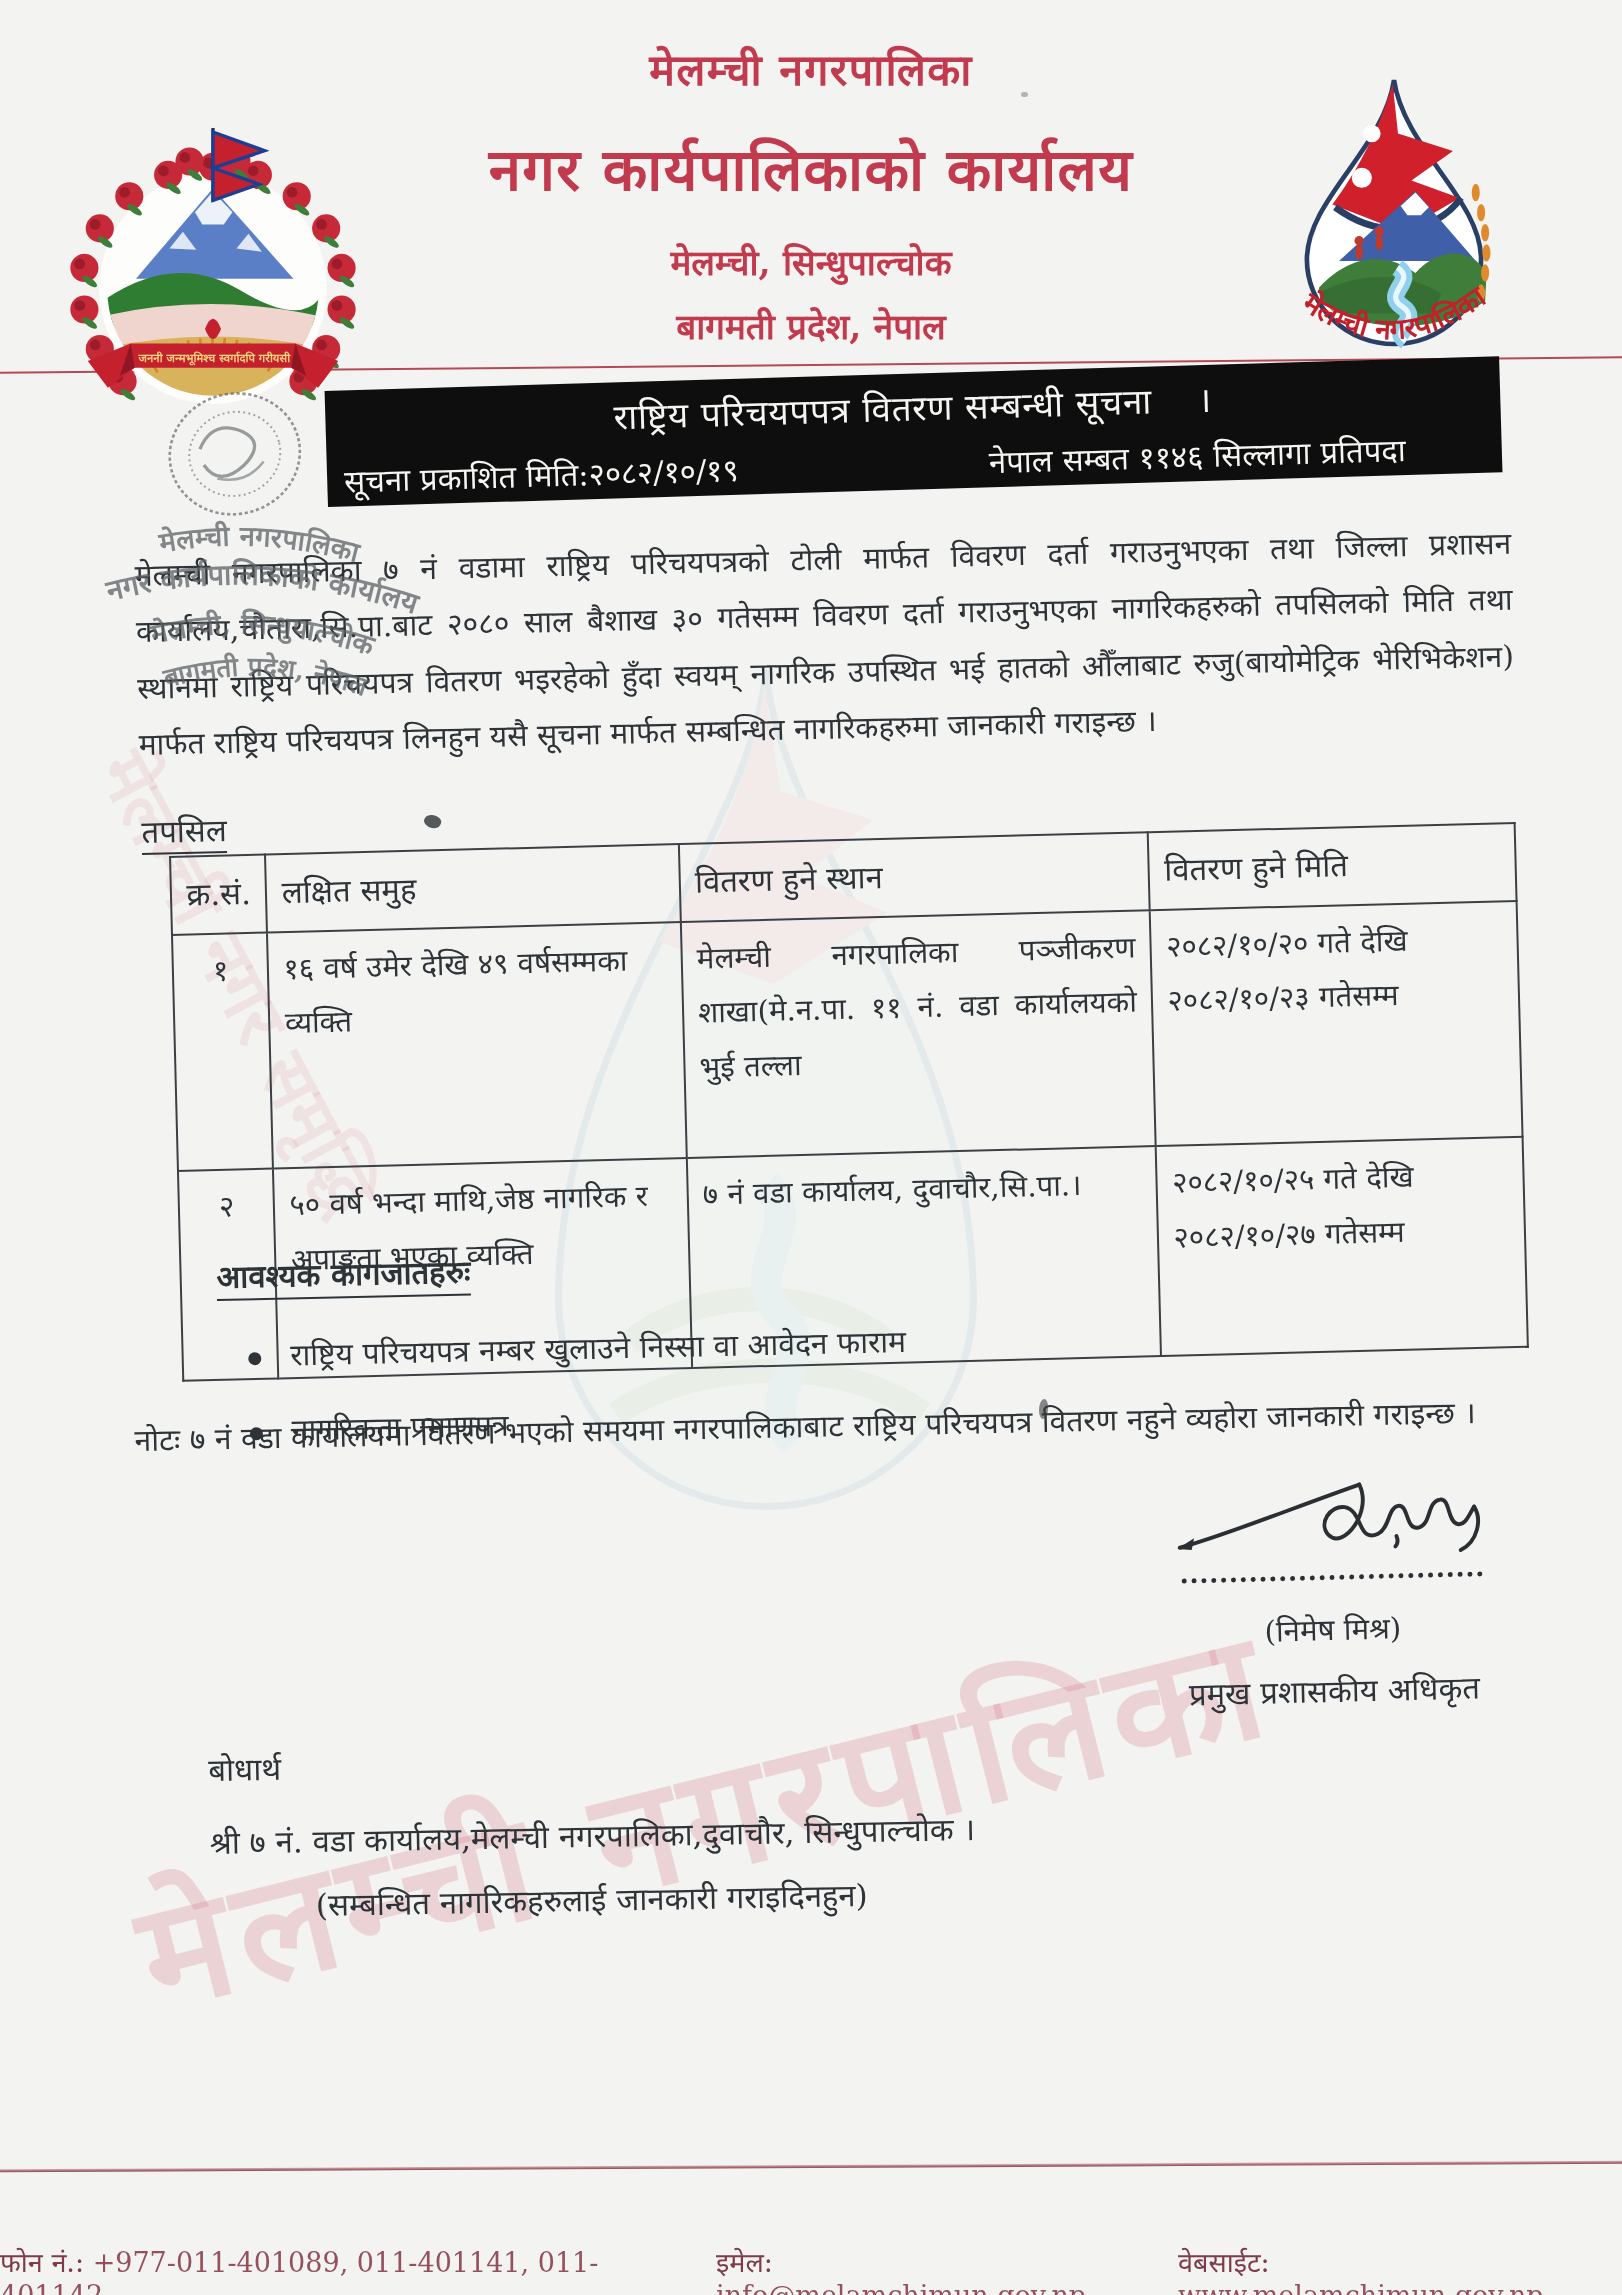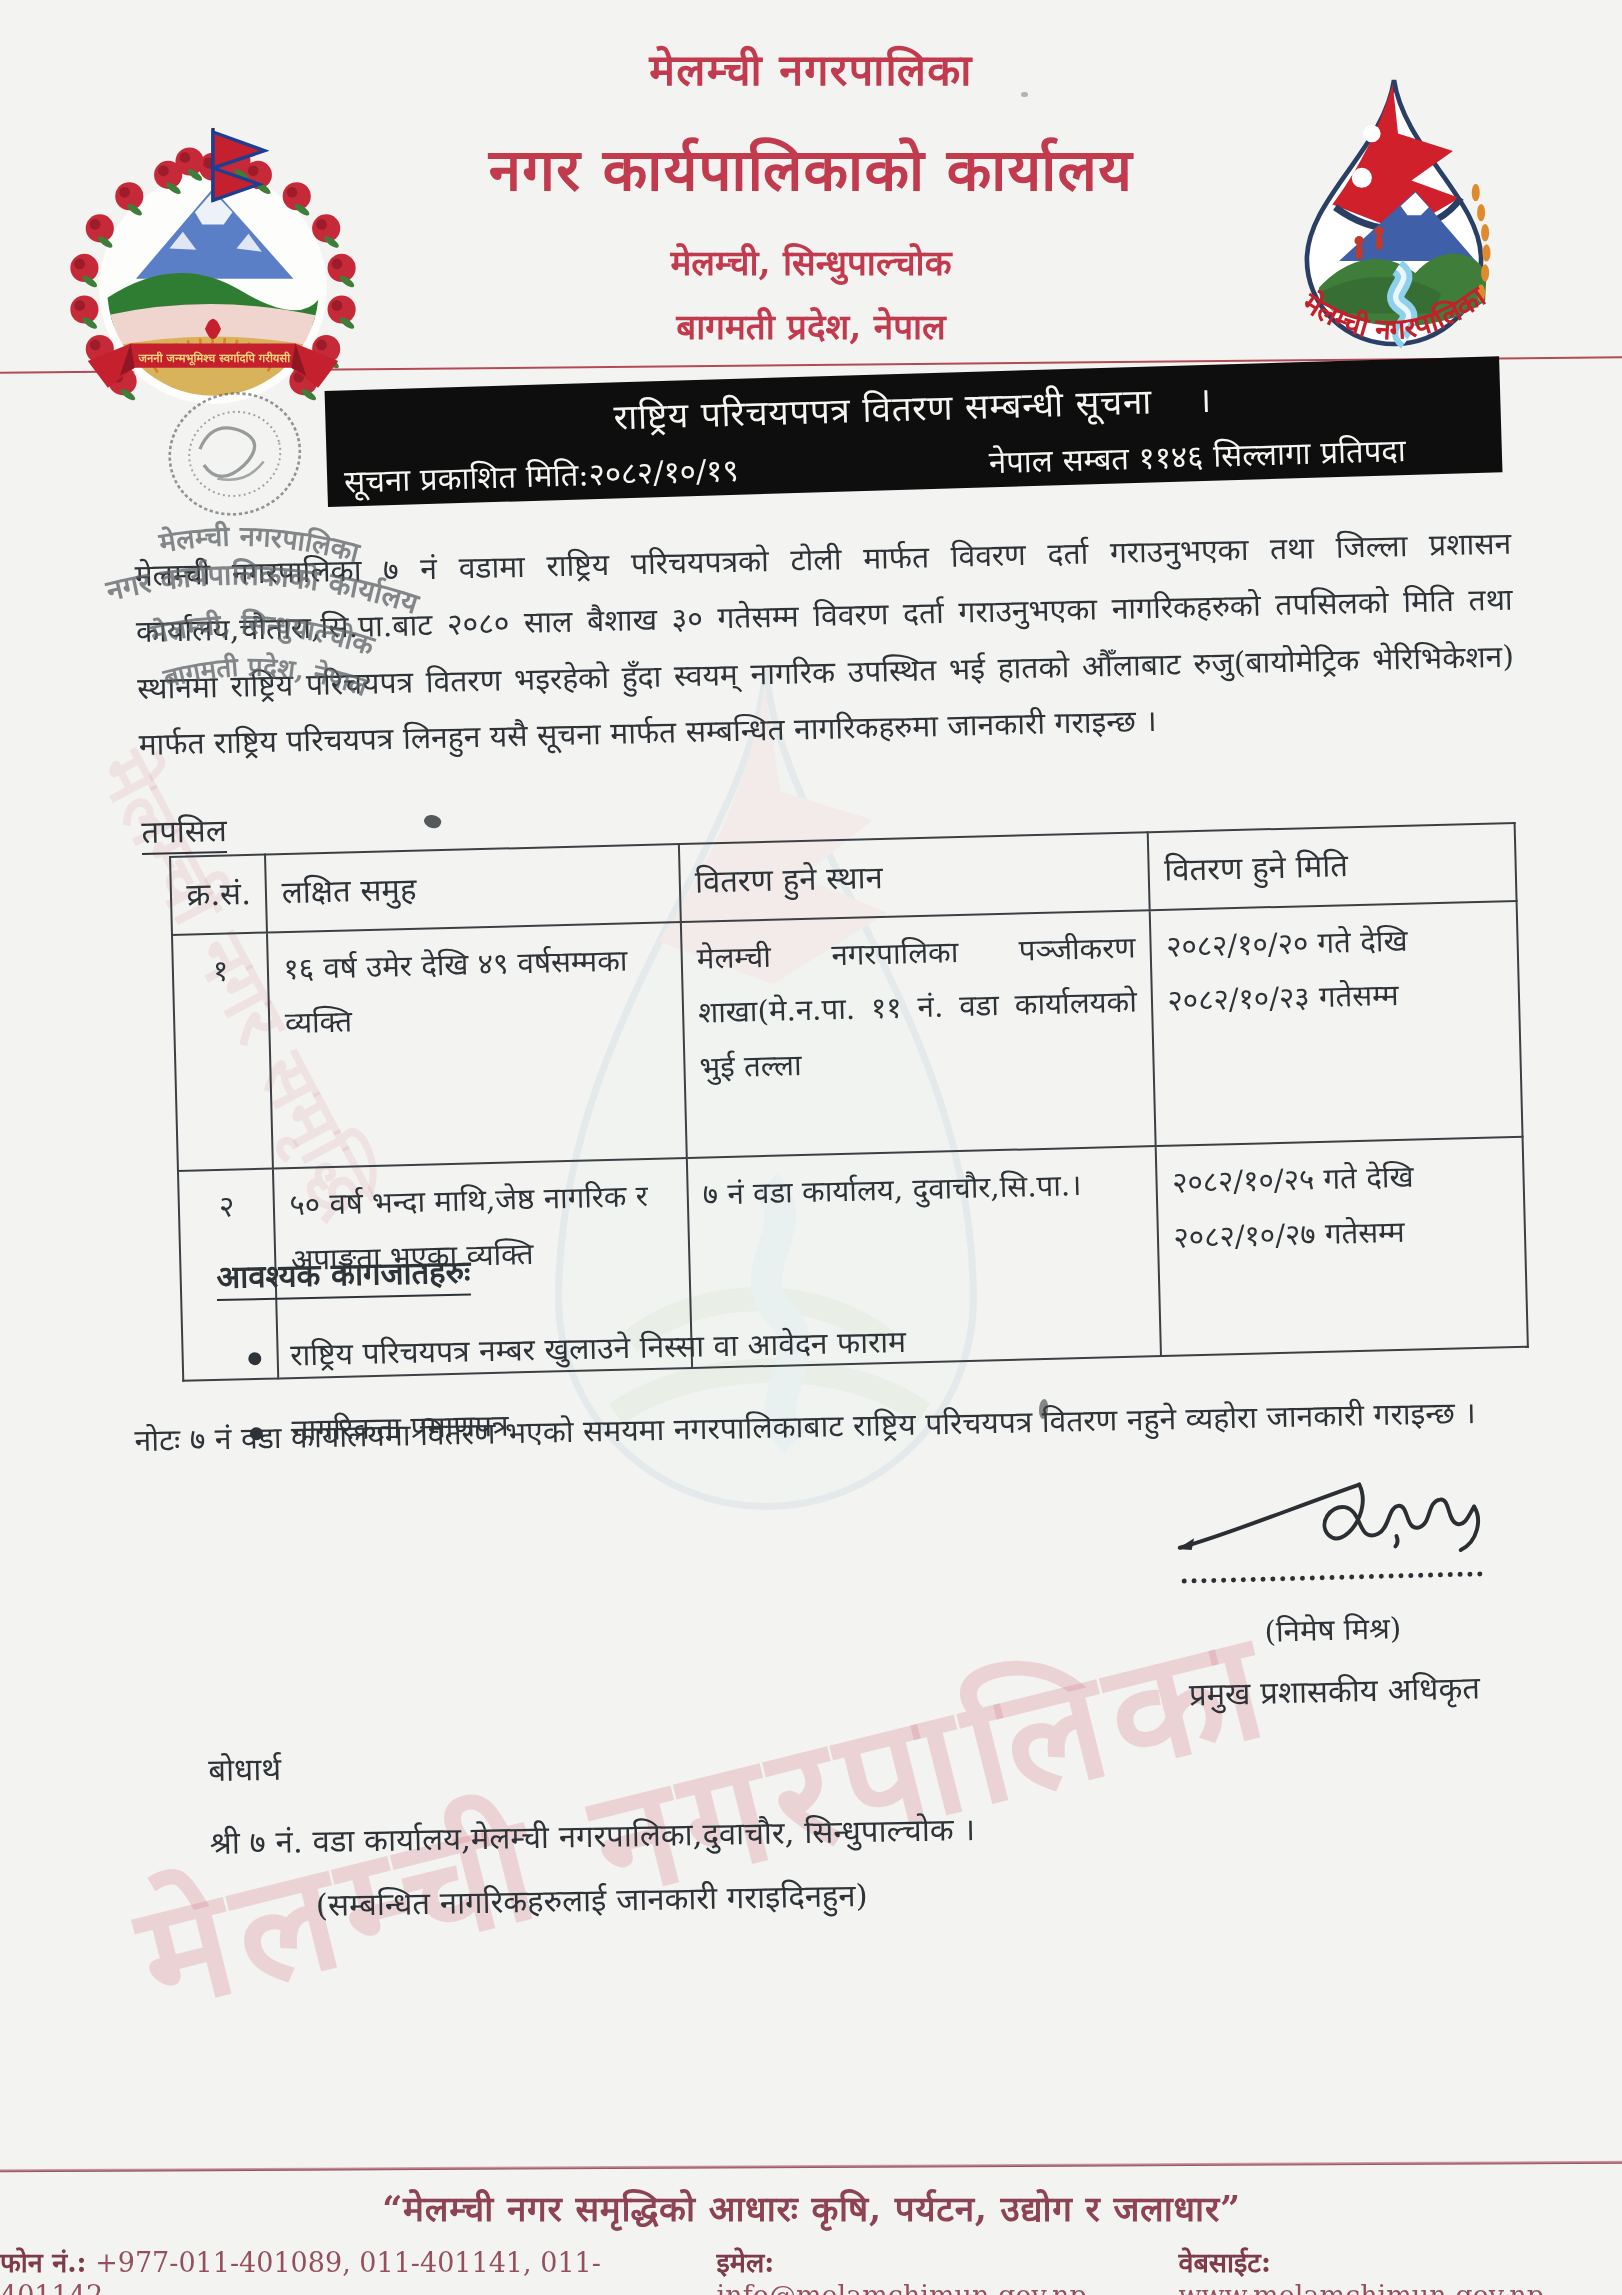--- a/index.html
+++ b/index.html
@@ -97,21 +97,21 @@
   .bodartha{position:absolute;left:208px;top:1748px;z-index:2;font-size:31px;transform:rotate(-1.05deg);transform-origin:left top;}
   .bod-line1{margin-top:31px;}
   .bod-line2{margin-top:22px;margin-left:105px;}
   
   .footer-rule{position:absolute;left:0;top:2165px;width:1623px;height:3.3px;z-index:2;
     background:linear-gradient(#d9aeb6,#8d4353);transform:rotate(-.3deg);}
   .footer-tag{position:absolute;left:0;top:2184px;width:1623px;text-align:center;z-index:2;
     font-size:35px;font-weight:bold;color:#8d4353;letter-spacing:0.7px;}
   .footer-contacts{position:absolute;left:0;top:2243px;width:1623px;z-index:2;
     display:flex;justify-content:center;gap:46px;font-size:27px;color:#95505e;}
-  .footer-contacts .lbl{font-weight:bold;color:#7e3b4a;}
+  .footer-contacts .lbl{font-weight:normal;color:#7e3b4a;}
   
   .smudge{position:absolute;background:#3a3d40;border-radius:60% 40% 55% 45%;z-index:2;}
   .sm1{left:424px;top:815px;width:17px;height:13px;transform:rotate(24deg);opacity:.85;}
   .sm2{left:1039px;top:1399px;width:9.2px;height:19.6px;opacity:.6;}
   .sm3{left:1021px;top:92px;width:6.5px;height:5.2px;opacity:.35;border-radius:50%;}
 </style>
 </head>
 <body>
 
 <div class="page">
@@ -322,21 +322,20 @@
     <div class="sig-title">प्रमुख प्रशासकीय अधिकृत</div>
   </div>
 
   <div class="bodartha">
     <div>बोधार्थ</div>
     <div class="bod-line1">श्री ७ नं. वडा कार्यालय,मेलम्ची नगरपालिका,दुवाचौर, सिन्धुपाल्चोक ।</div>
     <div class="bod-line2">(सम्बन्धित नागरिकहरुलाई जानकारी गराइदिनहुन)</div>
   </div>
 
   <div class="footer-rule"></div>
-  <div class="footer-tag">“मेलम्ची नगर समृद्धिको आधारः कृषि, पर्यटन, उद्योग र जलाधार”</div>
   <div class="footer-contacts">
     <span>
       <span class="lbl">फोन नं.:</span>
       <span>+977-011-401089, 011-401141, 011-401142</span>
     </span>
     <span>
       <span class="lbl">इमेल:</span>
       <span>info@melamchimun.gov.np</span>
     </span>
     <span>

